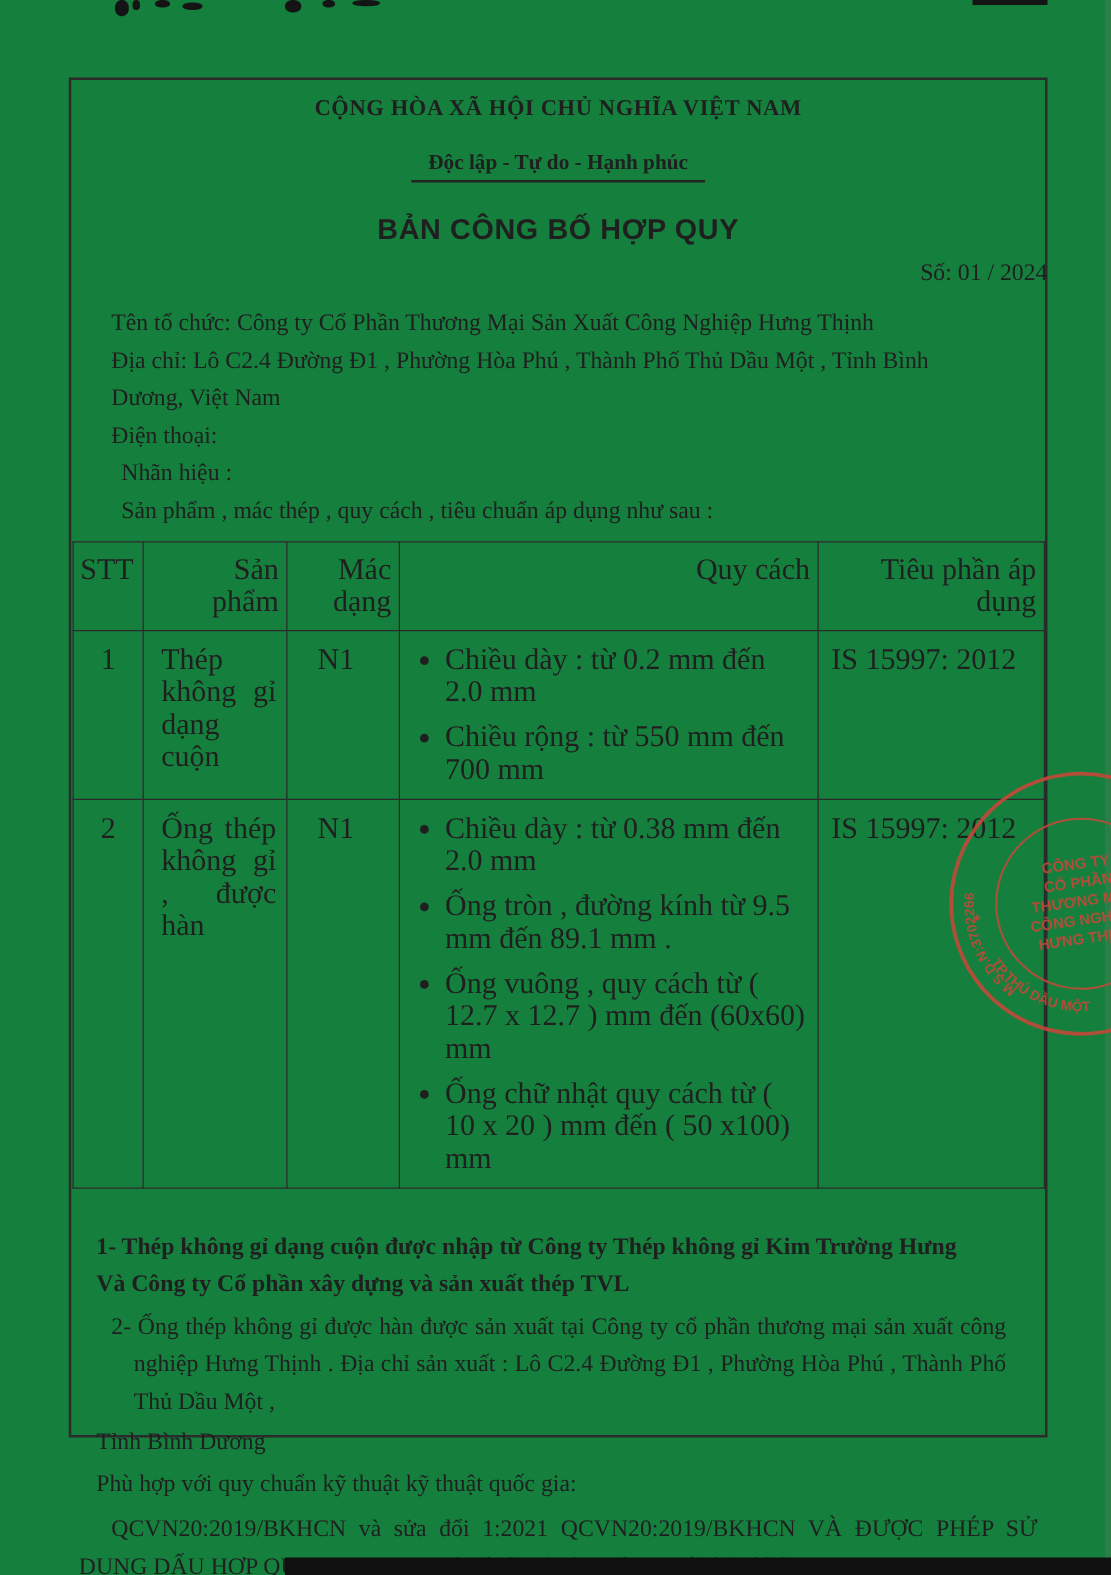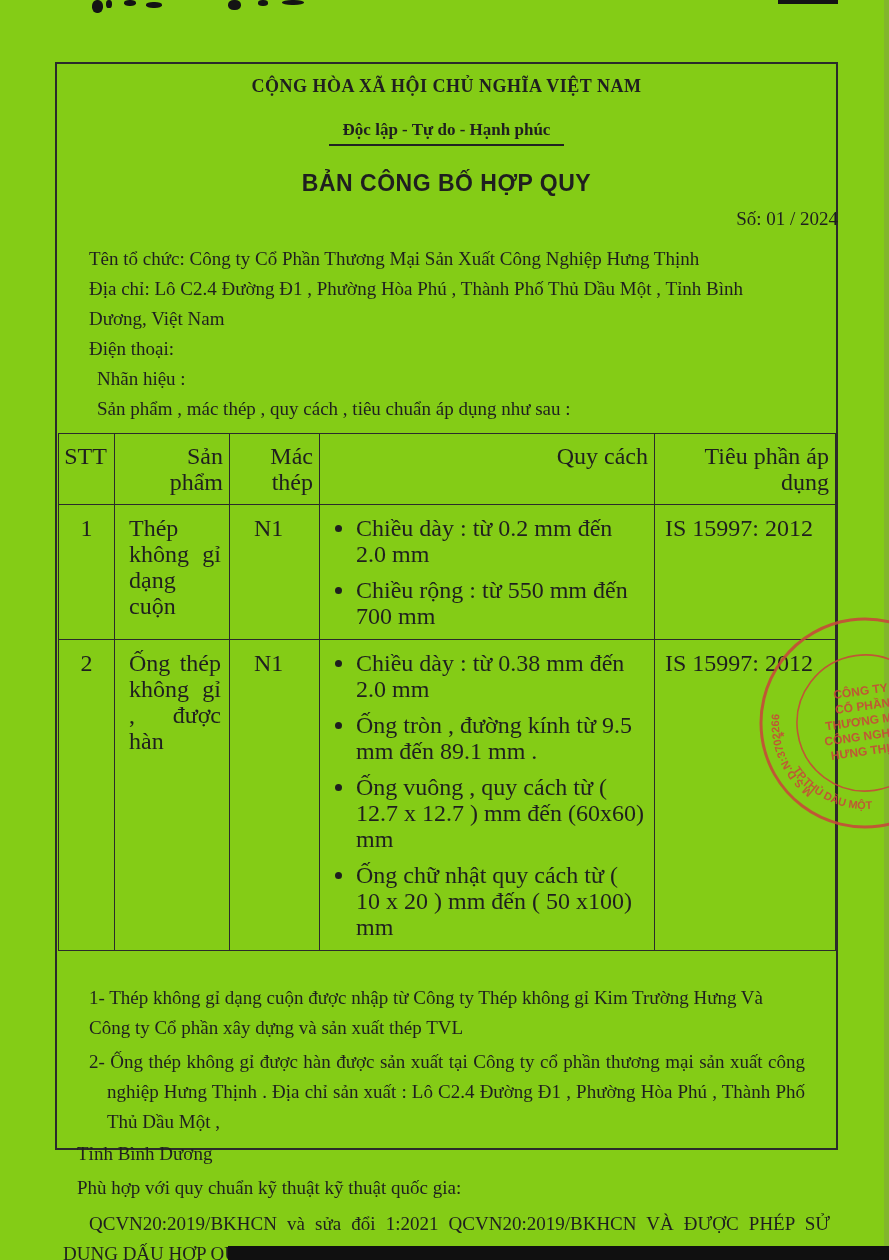--- a/index.html
+++ b/index.html
@@ -1,19 +1,19 @@
 <!DOCTYPE html>
 <html style="--stamp-color: #c8473a;"><head>
 <meta charset="utf-8">
 <style>
   * { margin:0; padding:0; box-sizing:border-box; }
   html,body { background:#e9e9e6; }
   .page {
     position:relative; width:889px; height:1260px; margin:0 auto;
-    background:#84cc16; overflow:hidden;
+    background:#15803d; overflow:hidden;
     font-family:"Liberation Serif","DejaVu Serif",serif; color:#1f1f1f;
   }
   .doc-border {
     position:absolute; left:55px; top:62px; width:783px; height:1088px;
     border:2px solid #2b2b2b; pointer-events:none;
   }
   .content { position:absolute; left:55px; top:62px; width:783px; padding-top:12px; }
 
   .nat-header { text-align:center; }
   .nh1 { font-size:18px; font-weight:bold; letter-spacing:.5px; line-height:24px; }
@@ -47,21 +47,21 @@
   .spec-table td.c-mt  { padding-left:24px; }
   .spec-table td.c-qc  { padding-left:8px; }
   .spec-table td.c-tc  { padding-left:10px; }
   col.w-stt{width:56px;} col.w-sp{width:115px;} col.w-mt{width:90px;}
   col.w-qc{width:335px;} col.w-tc{width:181px;}
   .c-qc ul { list-style:disc; padding-left:28px; margin:0; }
   .c-qc li { margin-bottom:10px; }
   .c-qc li:last-child { margin-bottom:0; }
 
   .notes { margin-top:32px; font-size:19px; line-height:30px; }
-  .note.n1 { margin-left:34px; max-width:706px; }
+  .note.n1 { margin-left:22px; max-width:706px;font-weight:bold; }
   .note.n2 { margin-left:34px; padding-left:18px; text-indent:-18px; max-width:716px; text-align:justify; margin-top:4px; }
   .note.n3 { margin-left:22px; margin-top:2px; }
   .note.n4 { margin-left:22px; margin-top:4px; }
   .note.n5 { margin-left:8px; margin-right:8px; text-indent:26px; text-align:justify; margin-top:6px; }
 
   
   :root { --stamp-color:#c8473a; }
   .stamp { position:absolute; left:745px; top:603px; opacity:.87;
            transform:rotate(-8deg); transform-origin:50% 50%; }
   .stamp circle { fill:none; stroke:var(--stamp-color); }
@@ -110,21 +110,21 @@
         <col class="w-stt">
           <col class="w-sp">
           <col class="w-mt">
           <col class="w-qc">
           <col class="w-tc">
       </colgroup>
       <thead>
         <tr>
           <th class="c-stt">STT</th>
           <th class="c-sp">Sản phẩm</th>
-          <th class="c-mt">Mác thép</th>
+          <th class="c-mt">Mác dạng</th>
           <th class="c-qc">Quy cách</th>
           <th class="c-tc">Tiêu phần áp dụng</th>
         </tr>
       </thead>
       <tbody>
         <tr>
           <td class="c-stt">1</td>
           <td class="c-sp">Thép không gỉ dạng cuộn</td>
           <td class="c-mt">N1</td>
           <td class="c-qc">

